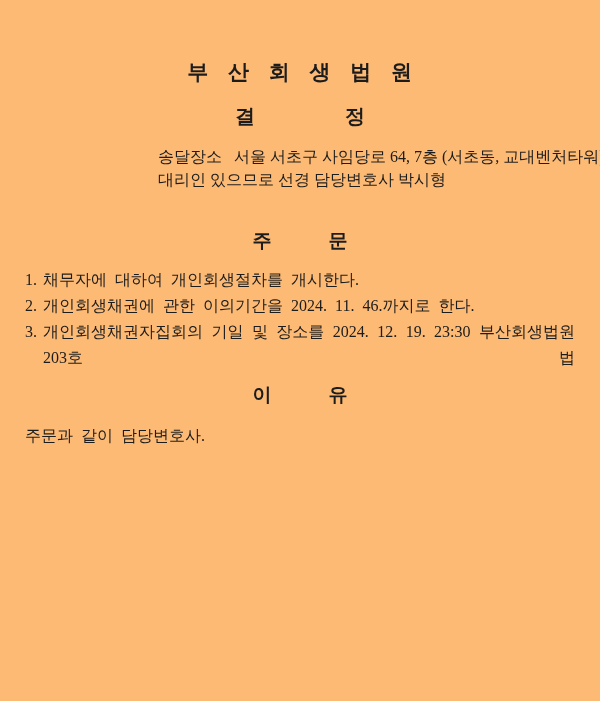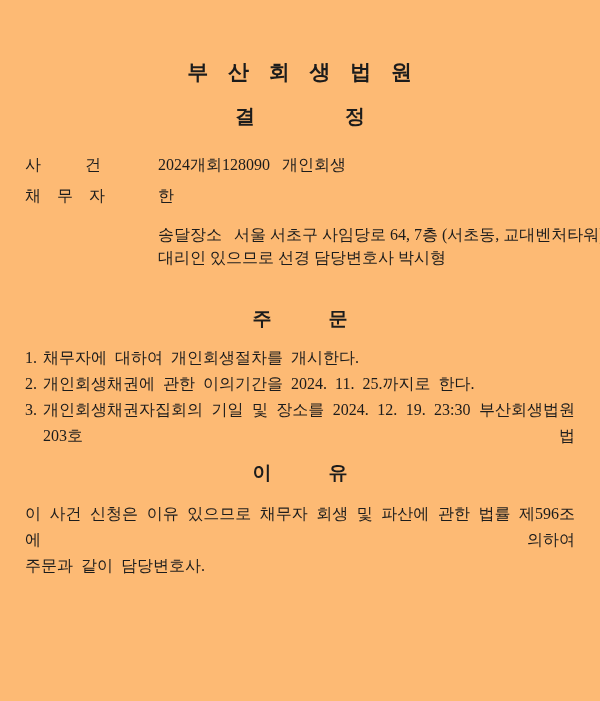--- a/index.html
+++ b/index.html
@@ -114,59 +114,48 @@
 </style>
 </head>
 <body>
 
 <div class="page">
 
   <h1 class="court-title">부   산   회   생   법   원</h1>
 
   <h2 class="doc-title">결                  정</h2>
 
-  <div class="meta">
-    <div class="meta-row">
-      <span class="meta-label">사           건</span>
-      <span class="meta-value">2024개회128090   개인회생</span>
-    </div>
-    <div class="meta-row">
-      <span class="meta-label">채    무    자</span>
-      <span class="meta-value">한</span>
-    </div>
-  </div>
 
   <div class="address-block">
     <div class="address-line">송달장소   서울 서초구 사임당로 64, 7층 (서초동, 교대벤처타워)</div>
     <div class="address-line">대리인 있으므로 선경 담당변호사 박시형</div>
   </div>
 
   <h2 class="section-heading order-heading">주            문</h2>
 
   <div class="order-list">
     <div class="order-item">
       <span class="order-num">1.</span>
       <div class="order-lines">
         <div class="order-line">채무자에 대하여 개인회생절차를 개시한다.</div>
       </div>
     </div>
     <div class="order-item">
       <span class="order-num">2.</span>
       <div class="order-lines">
-        <div class="order-line">개인회생채권에 관한 이의기간을 2024. 11. 25.까지로 한다.</div>
+        <div class="order-line">개인회생채권에 관한 이의기간을 2024. 11. 46.까지로 한다.</div>
       </div>
     </div>
     <div class="order-item">
       <span class="order-num">3.</span>
       <div class="order-lines">
         <div class="order-line just">개인회생채권자집회의 기일 및 장소를 2024. 12. 19. 23:30 부산회생법원 203호 법</div>
       </div>
     </div>
   </div>
 
   <h2 class="section-heading reason-heading">이            유</h2>
 
   <div class="reason">
-    <div class="reason-line just">이 사건 신청은 이유 있으므로 채무자 회생 및 파산에 관한 법률 제596조에 의하여</div>
     <div class="reason-line">주문과 같이 담당변호사.</div>
   </div>
 
 </div>
 
 </body></html>

